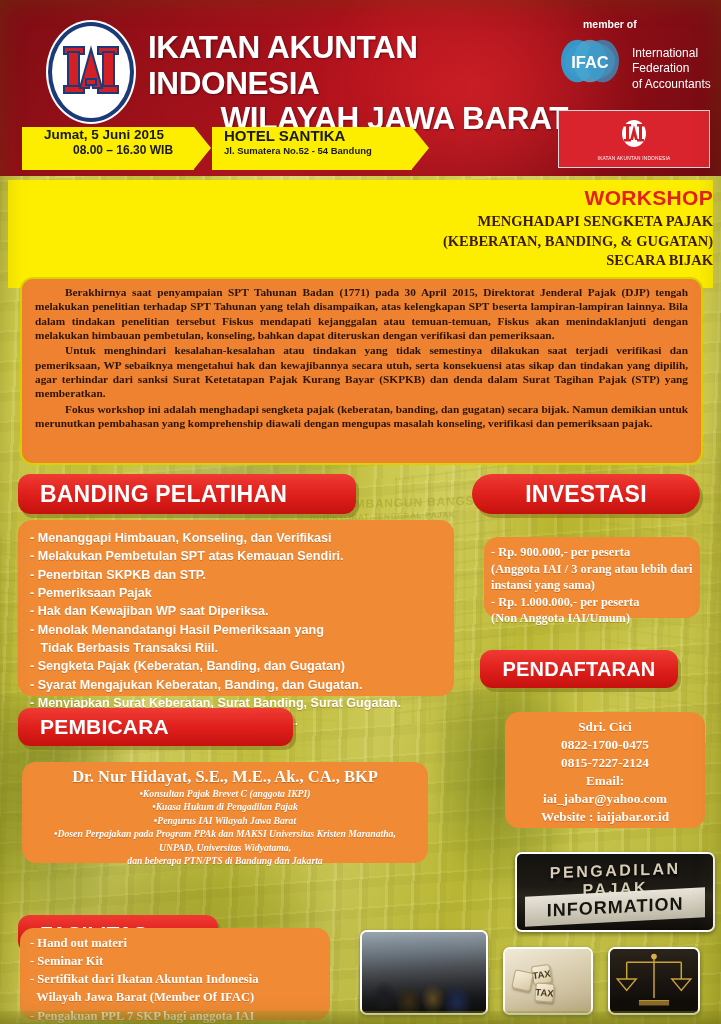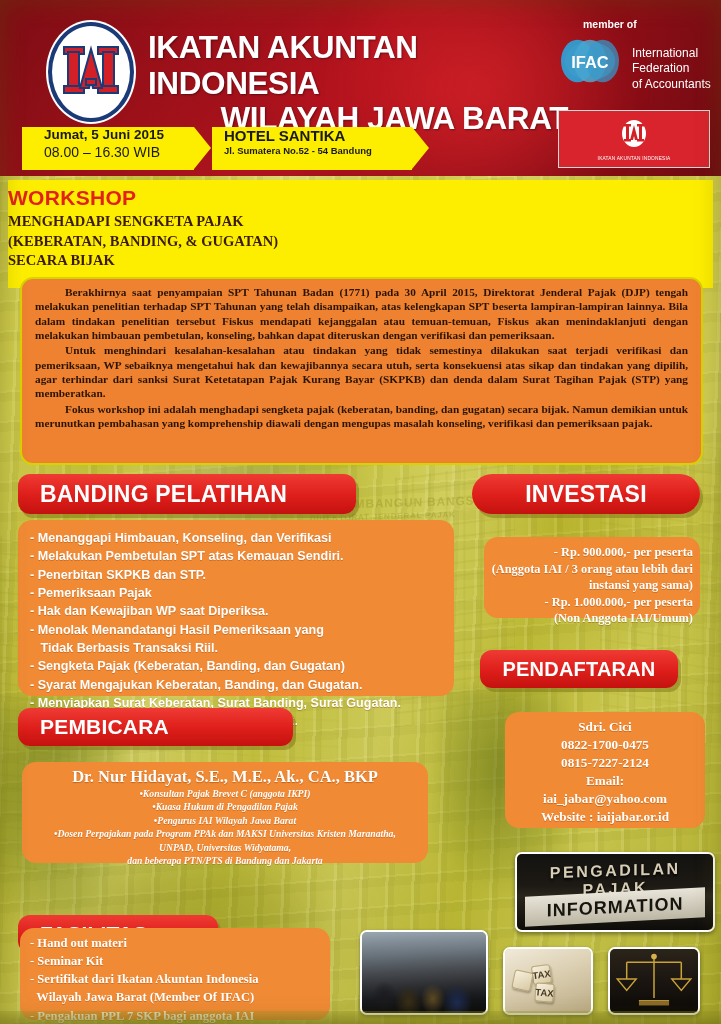--- a/index.html
+++ b/index.html
@@ -153,29 +153,29 @@
   }
   .ribbon::after {
     content: ""; position: absolute; right: -17px; top: 0;
     border-top: 21.5px solid transparent;
     border-bottom: 21.5px solid transparent;
     border-left: 17px solid #fdee00;
   }
   .ribbon.r1 { left: 22px; width: 172px; }
   .ribbon.r2 { left: 212px; width: 200px; padding-left: 12px; }
   .rb-l1 { font-size: 13.5px; font-weight: bold; line-height: 1.15; }
-  .rb-l2 { font-size: 14px; font-weight: normal; line-height: 1.3; }
+  .rb-l2 { font-size: 12px; font-weight: bold; line-height: 1.3; margin-left: 29px; }
   .rb-l1b { font-size: 15px; font-weight: bold; line-height: 1.15; }
   .rb-l2b { font-size: 9.5px; font-weight: bold; line-height: 1.4; }
 
   
   .wshop-band {
     position: absolute; left: 8px; top: 180px; width: 705px; height: 108px;
     background: #fdee00;
-    text-align: left;
+    text-align: right;
     padding-top: 6px;
   }
   .wshop-title {
     color: #e2211b; font-size: 21px; font-weight: bold; letter-spacing: .3px;
     font-family: "Liberation Sans", sans-serif;
   }
   .wshop-sub {
     color: #3a1c05; font-weight: bold; font-size: 14.5px; line-height: 1.35;
     font-family: "Liberation Serif", serif;
     margin-top: 2px;
@@ -220,21 +220,21 @@
   .materi-list {
     font-size: 12.6px; font-weight: bold; line-height: 1.455;
     color: #fff;
     text-shadow: 0 1px 0 rgba(140,60,0,.35);
   }
   .materi-list li { list-style: none; white-space: pre; }
 
   .invest-text {
     font-family: "Liberation Serif", serif;
     font-weight: bold; font-size: 12.4px; line-height: 1.33;
-    text-align: right; color: #fff;
+    text-align: left; color: #fff;
     text-shadow: 0 1px 0 rgba(140,60,0,.4);
   }
   .daftar-text {
     font-family: "Liberation Serif", serif;
     font-weight: bold; font-size: 13.2px; line-height: 1.37;
     text-align: center; color: #fff;
     text-shadow: 0 1px 0 rgba(140,60,0,.4);
   }
 
   .speaker-name {

